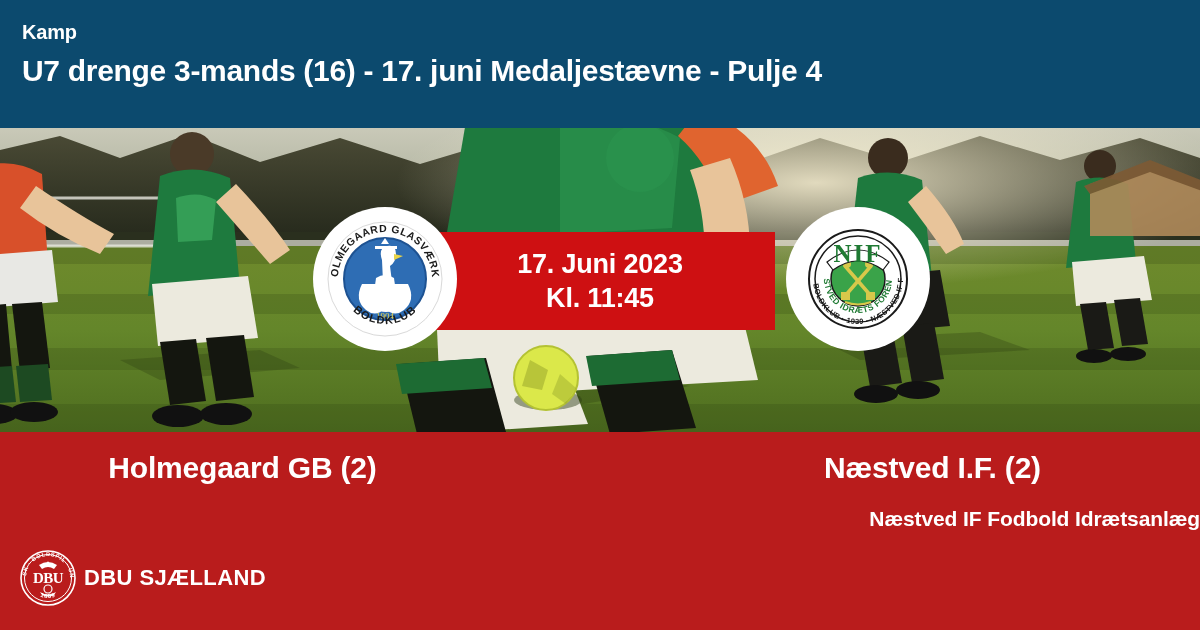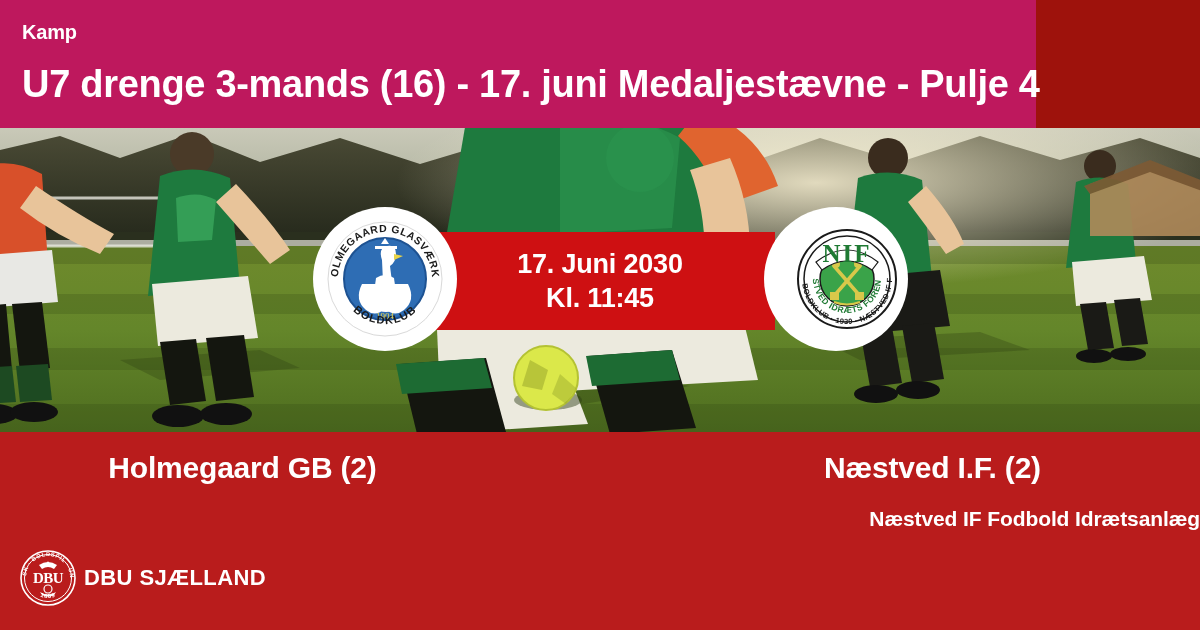--- a/index.html
+++ b/index.html
@@ -16,39 +16,39 @@
     position: relative;
     width: 1200px;
     height: 630px;
     overflow: hidden;
   }
 
   
   .header {
     position: absolute;
     top: 0; left: 0;
-    width: 1036px;
+    width: 1200px;
     height: 128px;
-    background: #be185d;
+    background: #0c4a6e;
     padding: 20px 0 0 22px;
   }
   .header-kicker {
     color: #ffffff;
     font-size: 20px;
     font-weight: bold;
     letter-spacing: -0.2px;
     line-height: 24px;
     font-stretch: condensed;
   }
   .header-title {
     color: #ffffff;
-    font-size: 38px;
+    font-size: 30px;
     font-weight: bold;
     line-height: 40px;
-    margin-top: 20px;
+    margin-top: 7px;
     letter-spacing: -0.3px;
     white-space: nowrap;
     font-stretch: condensed;
   }
 
   
   .photo {
     position: absolute;
     top: 128px; left: 0;
     width: 1200px;
@@ -88,21 +88,21 @@
     width: 144px;
     height: 144px;
     border-radius: 50%;
     background: #ffffff;
     z-index: 3;
     display: flex;
     align-items: center;
     justify-content: center;
   }
   .crest-home { left: 313px; }
-  .crest-away { left: 764px; justify-content: flex-end; }
+  .crest-away { left: 786px; }
   .crest-wrap svg { display: block; }
 
   
   .footer {
     position: absolute;
     top: 432px; left: 0;
     width: 1200px;
     height: 198px;
     background: #b91c1c;
   }
@@ -280,21 +280,21 @@
       </g>
 
       <g opacity="0.9">
         <path d="M1090 56 l60 -22 58 22 l0 52 -118 0 Z" fill="#b08a5a"></path>
         <path d="M1084 58 l66 -26 66 26 l-6 8 -60 -22 -60 22 Z" fill="#7e5a34"></path>
       </g>
     </svg>
   </div>
 
   <div class="date-banner">
-    <div class="date-line">17. Juni 2030</div>
+    <div class="date-line">17. Juni 2023</div>
     <div class="date-line">Kl. 11:45</div>
   </div>
 
   <div class="crest-wrap crest-home">
     <svg width="122" height="122" viewBox="0 0 122 122">
       <defs>
         <path id="hTop" d="M 14,61 A 47,47 0 0 1 108,61"></path>
         <path id="hBot" d="M 16,61 A 45,45 0 0 0 106,61"></path>
       </defs>
       <circle cx="61" cy="61" r="58" fill="#ffffff"></circle>

